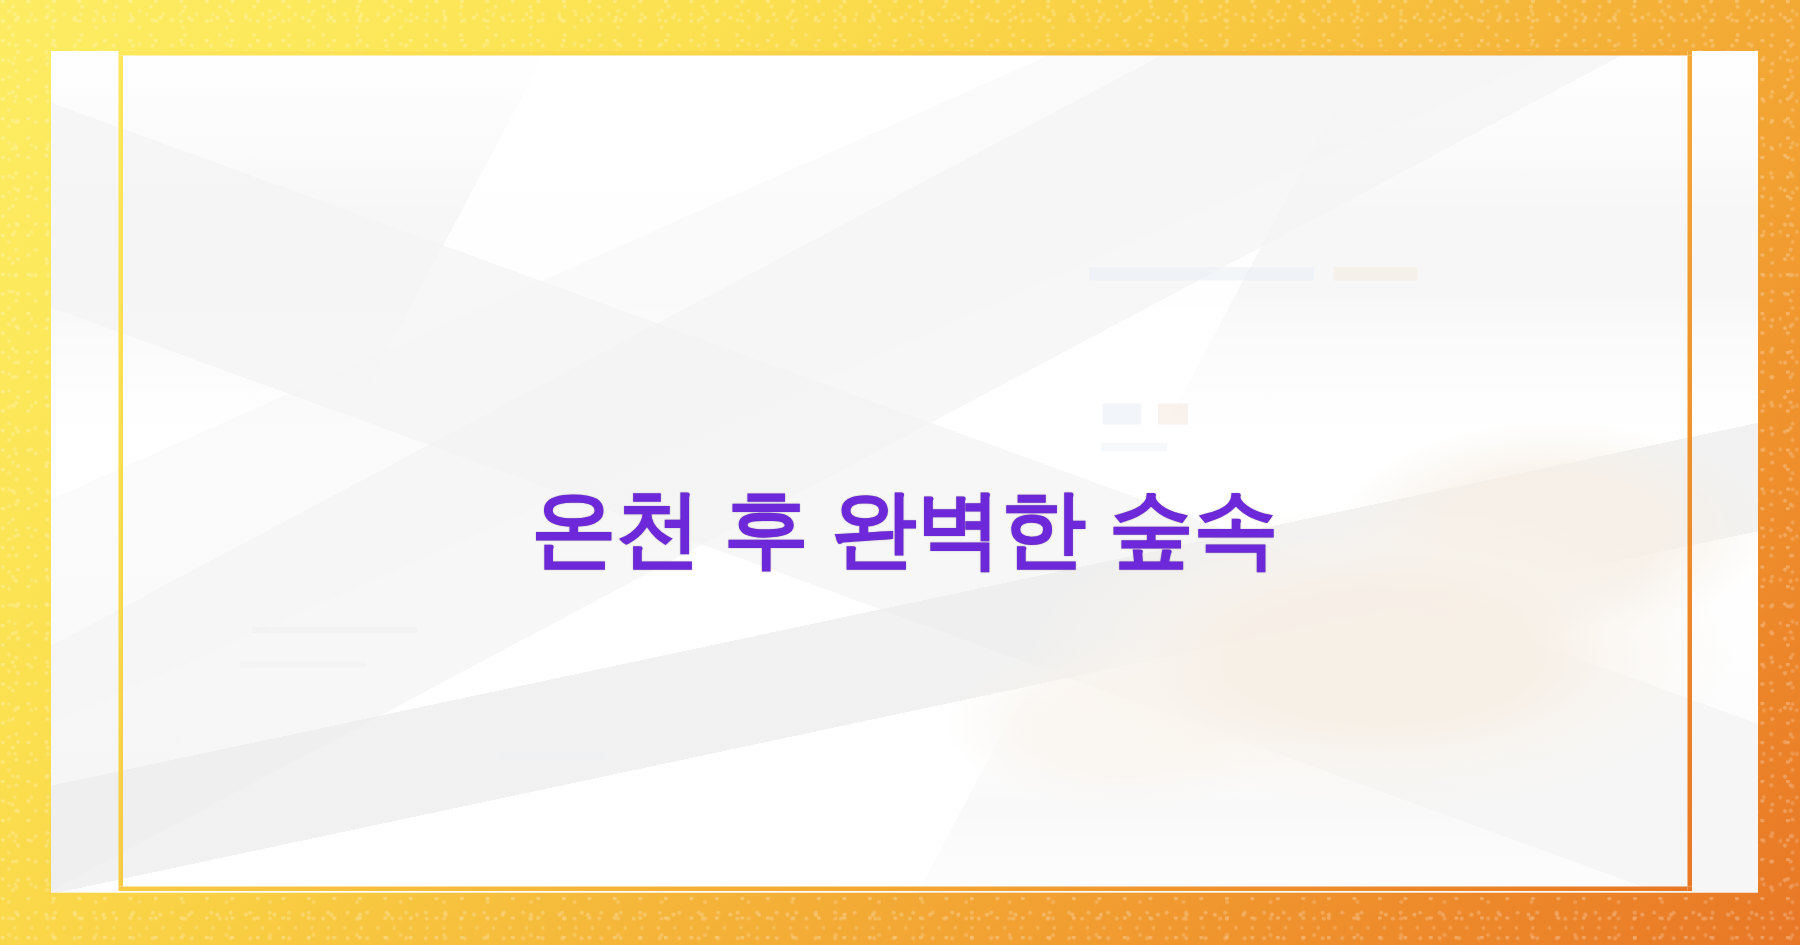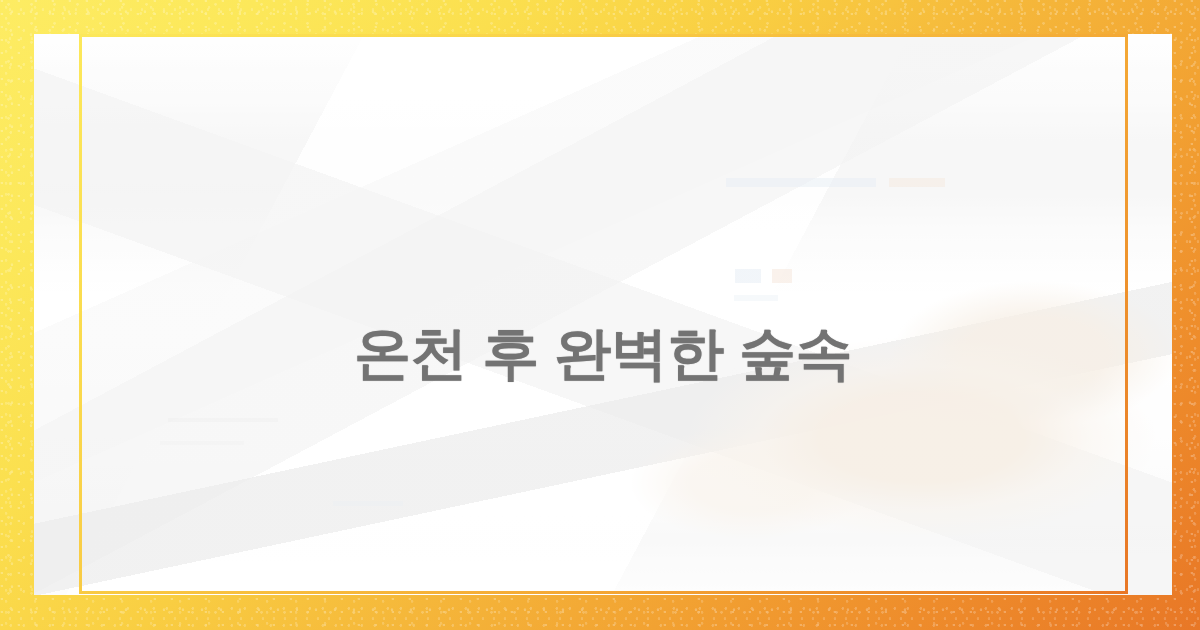--- a/index.html
+++ b/index.html
@@ -151,21 +151,21 @@
     pointer-events: none;
   }
 
   
   #headline {
     position: absolute;
     left: 0; right: 0;
     top: 50%;
     transform: translateY(-50%);
     text-align: center;
-    color: #737373;
+    color: #6d28d9;
     font-weight: 900;
     font-size: 57px;
     line-height: 1.31;
     letter-spacing: -0.5px;
     word-break: keep-all;
     padding: 0 70px;
     box-sizing: border-box;
     text-shadow: 0 0 1px rgba(0,0,0,.35);
   }
   #headline .line { display: block; white-space: nowrap; }

